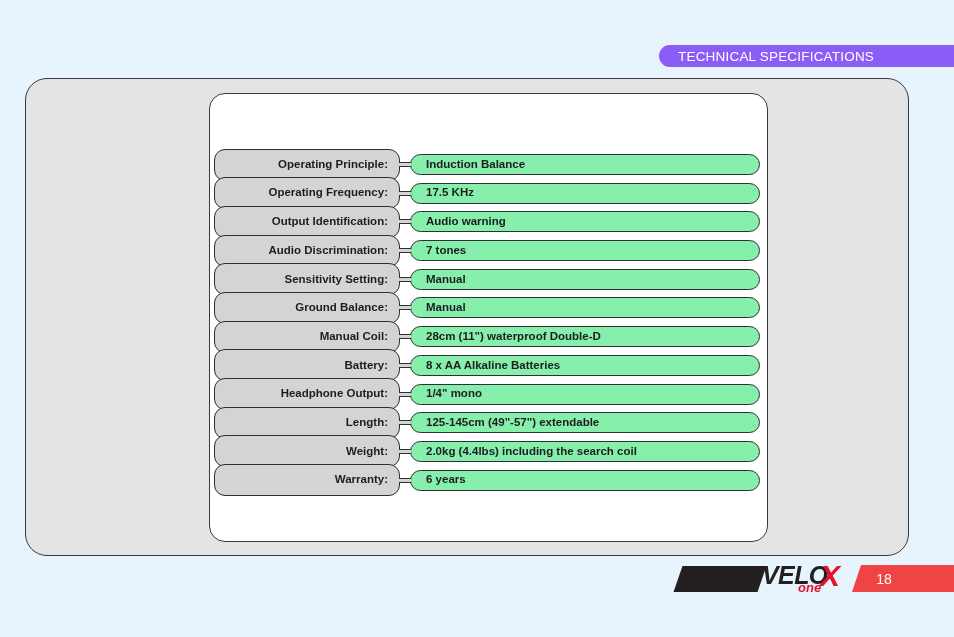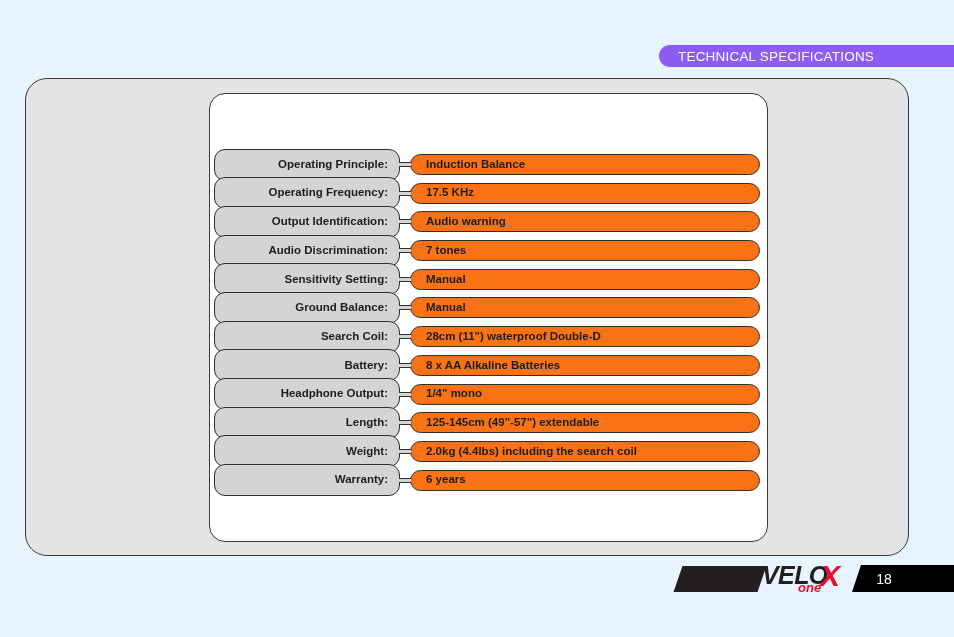--- a/index.html
+++ b/index.html
@@ -108,21 +108,21 @@
     box-sizing: border-box;
     flex: 0 0 auto;
     margin-left: -1px;
     margin-right: -1px;
     z-index: 1;
   }
 
   .value-pill {
     flex: 1 1 auto;
     height: 21px;
-    background: #f97316;
+    background: #86efac;
     border: 1.6px solid #2f2f31;
     border-radius: 11px;
     box-sizing: border-box;
     display: flex;
     align-items: center;
     padding-left: 15px;
   }
   .value-pill-text {
     font-size: 11.5px;
     font-weight: bold;
@@ -180,21 +180,21 @@
     color: #e8112d;
     line-height: 1;
   }
 
   .page-badge {
     position: absolute;
     left: 852px;
     top: 565px;
     width: 102px;
     height: 27px;
-    background: #000000;
+    background: #ef4444;
     display: flex;
     align-items: center;
     justify-content: center;
     clip-path: polygon(9px 0, 102px 0, 102px 27px, 0 27px);
   }
   .page-badge-text {
     color: #ffffff;
     font-size: 14px;
     line-height: 1;
     margin-right: 38px;
@@ -261,21 +261,21 @@
       <div class="label-pill">
         <span class="label-pill-text">Ground Balance:</span>
       </div>
       <div class="connector"></div>
       <div class="value-pill">
         <span class="value-pill-text">Manual</span>
       </div>
     </div>
     <div class="spec-row">
       <div class="label-pill">
-        <span class="label-pill-text">Search Coil:</span>
+        <span class="label-pill-text">Manual Coil:</span>
       </div>
       <div class="connector"></div>
       <div class="value-pill">
         <span class="value-pill-text">28cm (11") waterproof Double-D</span>
       </div>
     </div>
     <div class="spec-row">
       <div class="label-pill">
         <span class="label-pill-text">Battery:</span>
       </div>

